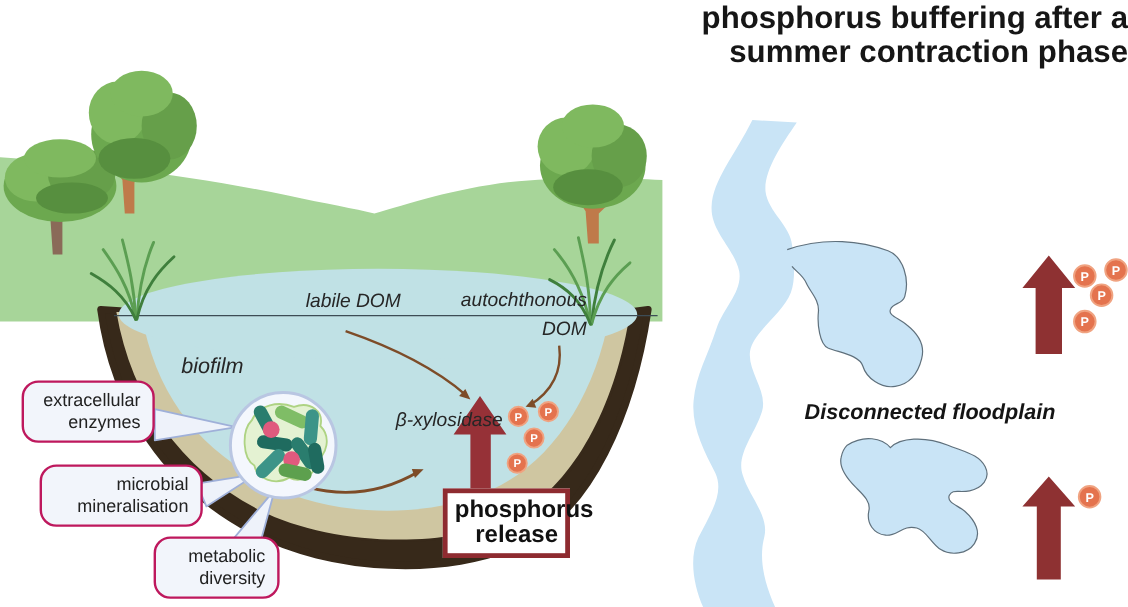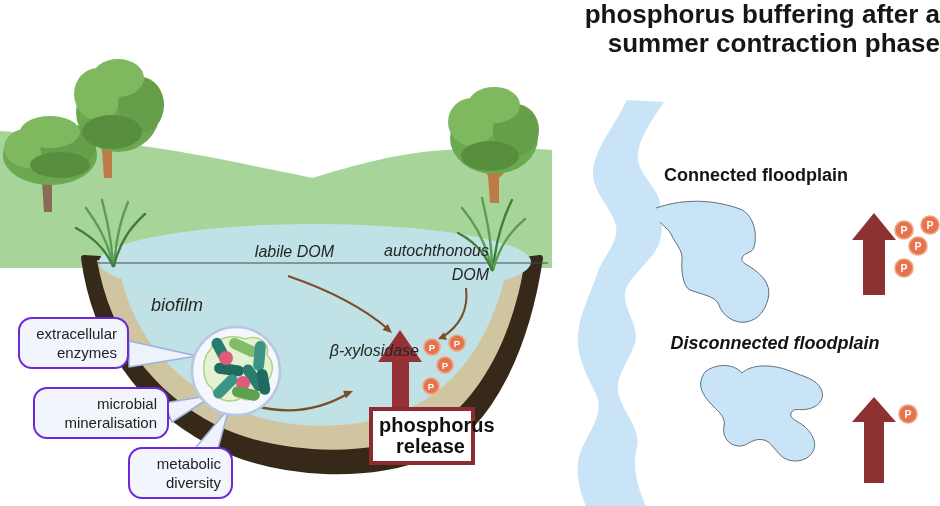--- a/index.html
+++ b/index.html
@@ -13,21 +13,21 @@
     left:562px;top:0px;width:378px;
     font-size:26px;font-weight:bold;line-height:29px;color:#161616;
   }
   .lbl-italic{font-style:italic;font-size:16px;color:#262626;}
   .lbl-plain{font-size:18px;color:#262626;}
   .labile{left:214px;top:243px;width:120px;}
   .autoch{left:351px;top:239px;width:138px;line-height:24px;}
   .biofilm-lbl{left:151px;top:295px;font-style:italic;}
   .beta{left:279px;top:342px;width:140px;}
   .bubble{
-    background:#f2f5fb;border:2px solid #6d28d9;border-radius:14px;
+    background:#f2f5fb;border:2px solid #be185d;border-radius:14px;
     font-size:15px;line-height:19px;color:#222;padding:5px 10px;box-sizing:border-box;
   }
   .bubble1{left:18px;top:317px;width:111px;}
   .bubble2{left:33px;top:387px;width:136px;}
   .bubble3{left:128px;top:447px;width:105px;}
   .release-box{
     left:369px;top:407px;width:106px;box-sizing:border-box;
     background:#ffffff;border:4px solid #8e2b30;
     font-size:20px;font-weight:bold;line-height:21px;color:#111;padding:4px 6px;
   }
@@ -207,16 +207,15 @@
 <div class="overlay lbl-italic autoch">autochthonous DOM</div>
 <div class="overlay lbl-plain biofilm-lbl">biofilm</div>
 <div class="overlay lbl-italic beta">β-xylosidase</div>
 
 <div class="overlay bubble bubble1">extracellular enzymes</div>
 <div class="overlay bubble bubble2">microbial mineralisation</div>
 <div class="overlay bubble bubble3">metabolic diversity</div>
 
 <div class="overlay release-box">phosphorus release</div>
 
-<div class="overlay fp-label fp-connected">Connected floodplain</div>
 <div class="overlay fp-label fp-disconnected">Disconnected floodplain</div>
 
 </div>
 
 </body></html>

